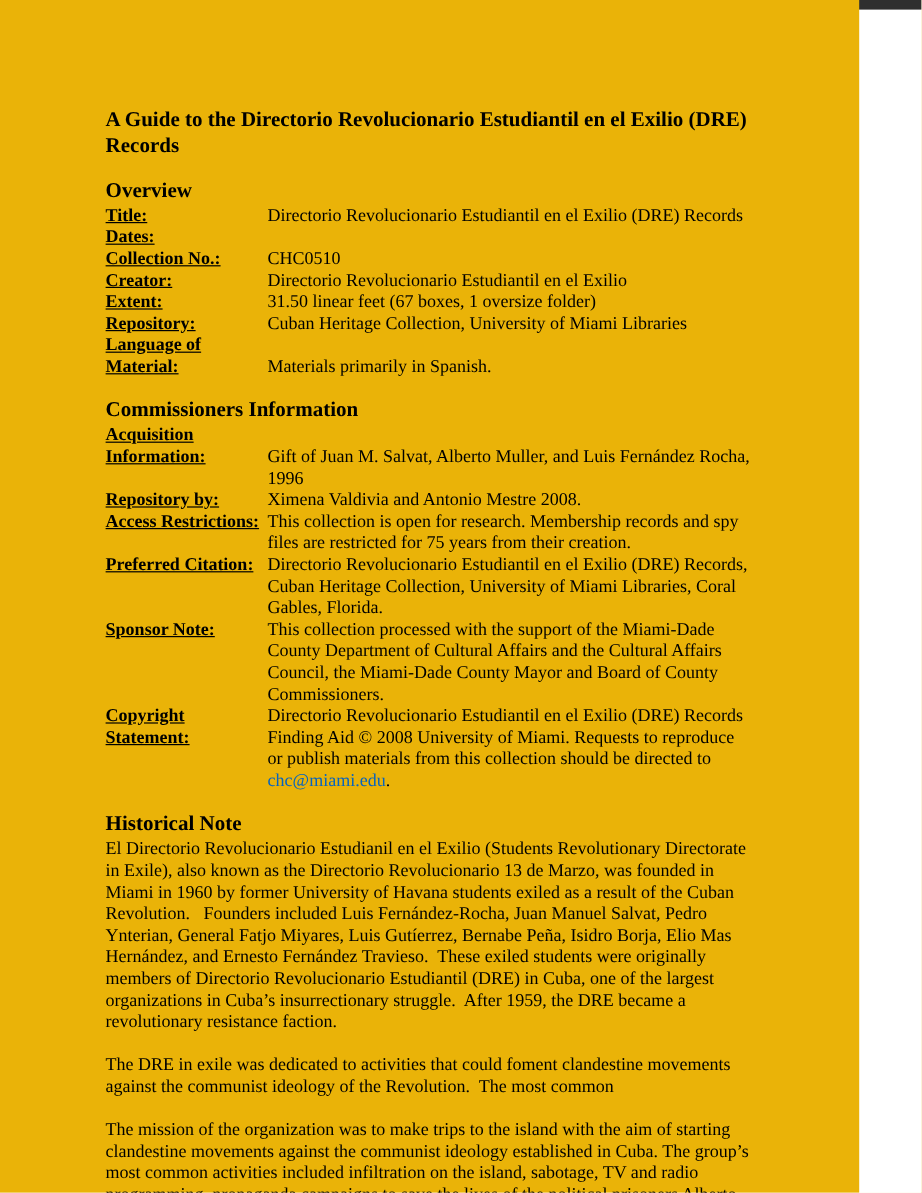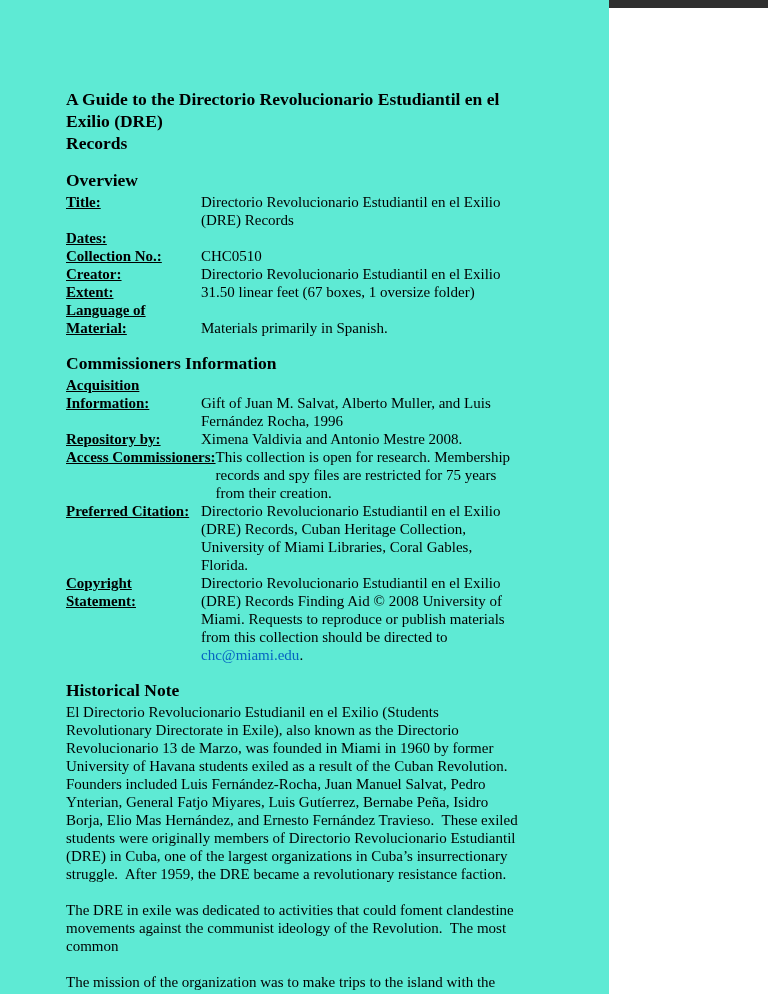--- a/index.html
+++ b/index.html
@@ -5,26 +5,26 @@
   html, body { margin: 0; padding: 0; background: #ffffff; }
   body { width: 768px; height: 994px; position: relative; overflow: hidden; }
 
   .top-strip {
     position: absolute; top: 0; left: 0;
     width: 768px; height: 8px; background: #2f2f2f;
   }
 
   .page-content {
     position: absolute; top: 0; left: 0;
-    width: 609px; height: 994px;
-    padding: 88px 90px 0 66px;
+    width: 716px; height: 994px;
+    padding: 88px 90px 0 88px;
     box-sizing: border-box;
     font-family: "Liberation Serif", "DejaVu Serif", serif;
     font-size: 15px; line-height: 18px; color: #000000;
-    background: #5eead4;
+    background: #eab308;
   }
 
   .doc-title {
     font-size: 17.5px; line-height: 22px; font-weight: bold;
     margin: 0; white-space: pre-line;
   }
 
   .section-heading {
     font-size: 17.5px; line-height: 22px; font-weight: bold;
     margin: 15px 0 2px 0;
@@ -66,20 +66,24 @@
     </div>
     <div class="kv-row">
       <div class="kv-label">Creator:</div>
       <div class="kv-value">Directorio Revolucionario Estudiantil en el Exilio</div>
     </div>
     <div class="kv-row">
       <div class="kv-label">Extent:</div>
       <div class="kv-value">31.50 linear feet (67 boxes, 1 oversize folder)</div>
     </div>
     <div class="kv-row">
+      <div class="kv-label">Repository:</div>
+      <div class="kv-value">Cuban Heritage Collection, University of Miami Libraries</div>
+    </div>
+    <div class="kv-row">
       <div class="kv-label">Language of</div>
       <div class="kv-value"></div>
     </div>
     <div class="kv-row">
       <div class="kv-label">Material:</div>
       <div class="kv-value">Materials primarily in Spanish.</div>
     </div>
   </section>
 
   <section>
@@ -91,26 +95,30 @@
     </div>
     <div class="kv-row">
       <div class="kv-label">Information:</div>
       <div class="kv-value">Gift of Juan M. Salvat, Alberto Muller, and Luis Fernández Rocha, 1996</div>
     </div>
     <div class="kv-row">
       <div class="kv-label">Repository by:</div>
       <div class="kv-value">Ximena Valdivia and Antonio Mestre 2008.</div>
     </div>
     <div class="kv-row">
-      <div class="kv-label">Access Commissioners:</div>
+      <div class="kv-label">Access Restrictions:</div>
       <div class="kv-value">This collection is open for research. Membership records and spy files are restricted for 75 years from their creation.</div>
     </div>
     <div class="kv-row">
       <div class="kv-label">Preferred Citation:</div>
       <div class="kv-value">Directorio Revolucionario Estudiantil en el Exilio (DRE) Records, Cuban Heritage Collection, University of Miami Libraries, Coral Gables, Florida.</div>
+    </div>
+    <div class="kv-row">
+      <div class="kv-label">Sponsor Note:</div>
+      <div class="kv-value">This collection processed with the support of the Miami-Dade County Department of Cultural Affairs and the Cultural Affairs Council, the Miami-Dade County Mayor and Board of County Commissioners.</div>
     </div>
     <div class="kv-row">
       <div class="kv-label">
         <span class="lbl-line">Copyright</span>
         <span class="lbl-line">Statement:</span>
       </div>
       <div class="kv-value"><span>Directorio Revolucionario Estudiantil en el Exilio (DRE) Records Finding Aid © 2008 University of Miami. Requests to reproduce or publish materials from this collection should be directed to </span><a href="#" class="email-link" style="color: rgb(5, 99, 193);">chc@miami.edu</a><span>.</span></div>
     </div>
   </section>
 

